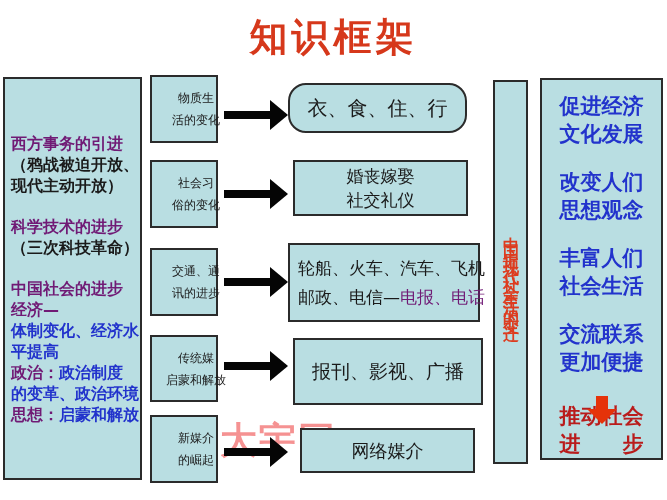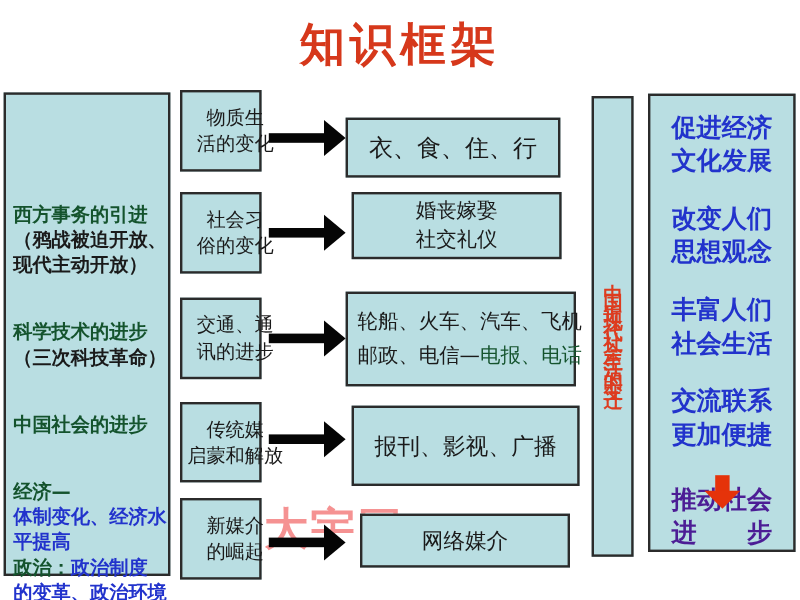--- a/index.html
+++ b/index.html
@@ -14,56 +14,56 @@
   }
   .tealbox{
     position:absolute;background:#b9dee2;border:2px solid #2b2b2b;
     box-sizing:border-box;z-index:2;
   }
   
   .left-panel{left:3px;top:77px;width:139px;height:403px;padding:54px 2px 0 6px;
     font-size:16px;font-weight:bold;line-height:21px;}
   .lp-line{white-space:nowrap;}
   .gap{margin-top:20px;}
-  .red{color:#14532d;margin-top:35px;}
+  .red{color:#701a75;}
   .blue{color:#2233cc;}
   .black{color:#1a1a1a;}
   
   .cause{left:150px;width:68px;height:68px;display:flex;flex-direction:column;
-    align-items:center;justify-content:center;font-size:16px;line-height:22px;
+    align-items:center;justify-content:center;font-size:12px;line-height:22px;
     color:#1a1a1a;text-align:center;padding-left:24px;}
   .cause span{white-space:nowrap;}
   .c1{top:75px;} .c2{top:160px;} .c3{top:248px;} .c4{top:335px;height:67px;} .c5{top:415px;}
   
   .harrow{position:absolute;left:224px;width:64px;height:30px;z-index:3;}
   .harrow .shaft{position:absolute;left:0;top:11px;width:47px;height:8px;background:#050505;}
   .harrow .head{position:absolute;left:46px;top:0;width:0;height:0;
     border-left:18px solid #050505;border-top:15px solid transparent;border-bottom:15px solid transparent;}
   .a1{top:100px;} .a2{top:179px;} .a3{top:267px;} .a4{top:351px;} .a5{top:437px;}
   
   .effect{display:flex;flex-direction:column;align-items:center;justify-content:center;
     color:#1a1a1a;text-align:center;}
-  .e1{left:288px;top:98px;width:179px;height:50px;font-size:20px;}
+  .e1{left:288px;top:83px;width:179px;height:50px;font-size:20px;border-radius:18px;}
   .e2{left:293px;top:160px;width:175px;height:56px;font-size:17px;line-height:24px;text-align:right;}
   .e3{left:288px;top:243px;width:192px;height:79px;font-size:17px;line-height:29px;
       align-items:flex-start;padding-left:8px;}
   .e3 div{white-space:nowrap;}
   .e4{left:293px;top:338px;width:190px;height:67px;font-size:19px;}
   .e5{left:300px;top:428px;width:175px;height:45px;font-size:18px;}
   
   .vbanner{left:493px;top:80px;width:35px;height:384px;display:flex;
     align-items:center;justify-content:center;}
   .vbanner .vtext{writing-mode:vertical-rl;text-orientation:upright;
     font-size:16px;font-weight:bold;letter-spacing:8px;color:#dd3c1f;white-space:nowrap;}
   
   .right-panel{left:540px;top:78px;width:123px;height:382px;padding-top:12px;
     display:flex;flex-direction:column;align-items:center;}
   .rp-item{font-size:21px;font-weight:bold;line-height:28px;text-align:center;
     color:#2233cc;margin-bottom:20px;white-space:nowrap;}
-  .rp-item.conclusion{color:#4c1d95;margin-bottom:0;}
+  .rp-item.conclusion{color:#b91c1c;margin-bottom:0;}
   
   .varrow{position:relative;width:30px;height:28px;margin-bottom:0;}
   .varrow .shaft{position:absolute;left:9px;top:0;width:12px;height:14px;background:#e5330a;}
   .varrow .head{position:absolute;left:0;top:13px;width:0;height:0;
     border-top:15px solid #e5330a;border-left:15px solid transparent;border-right:15px solid transparent;}
   
   .watermark{position:absolute;left:220px;top:416px;z-index:1;
     font-size:37px;font-weight:bold;letter-spacing:2px;color:rgba(242,110,110,0.75);}
 </style>
 </head>

